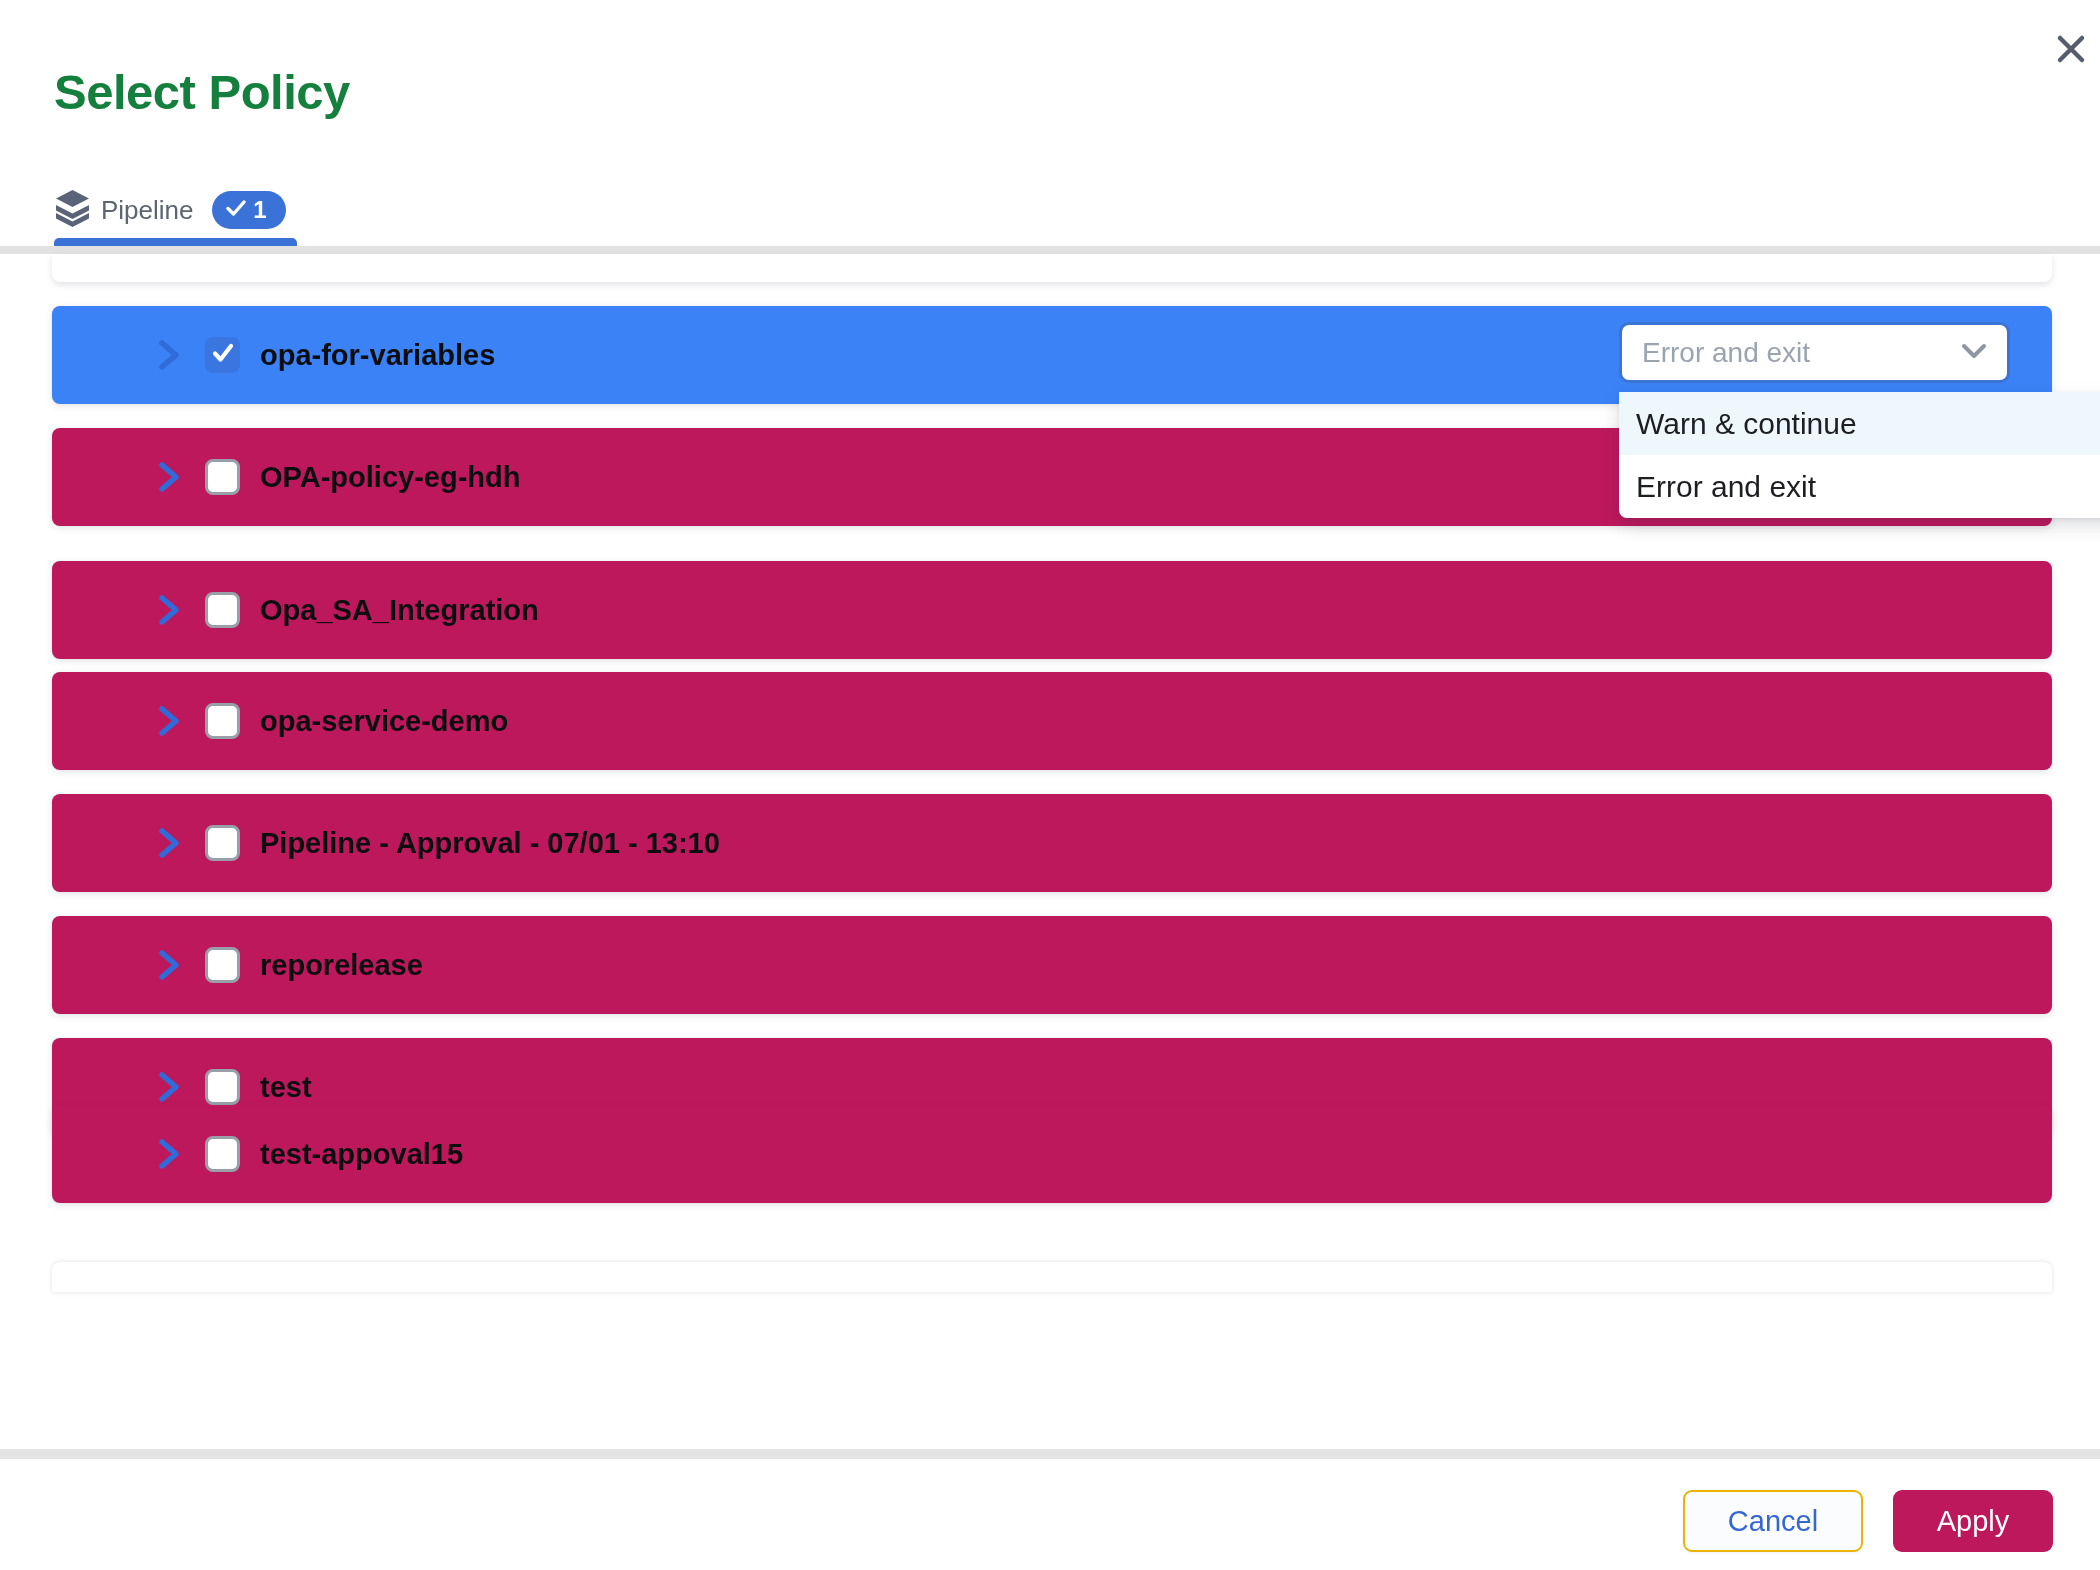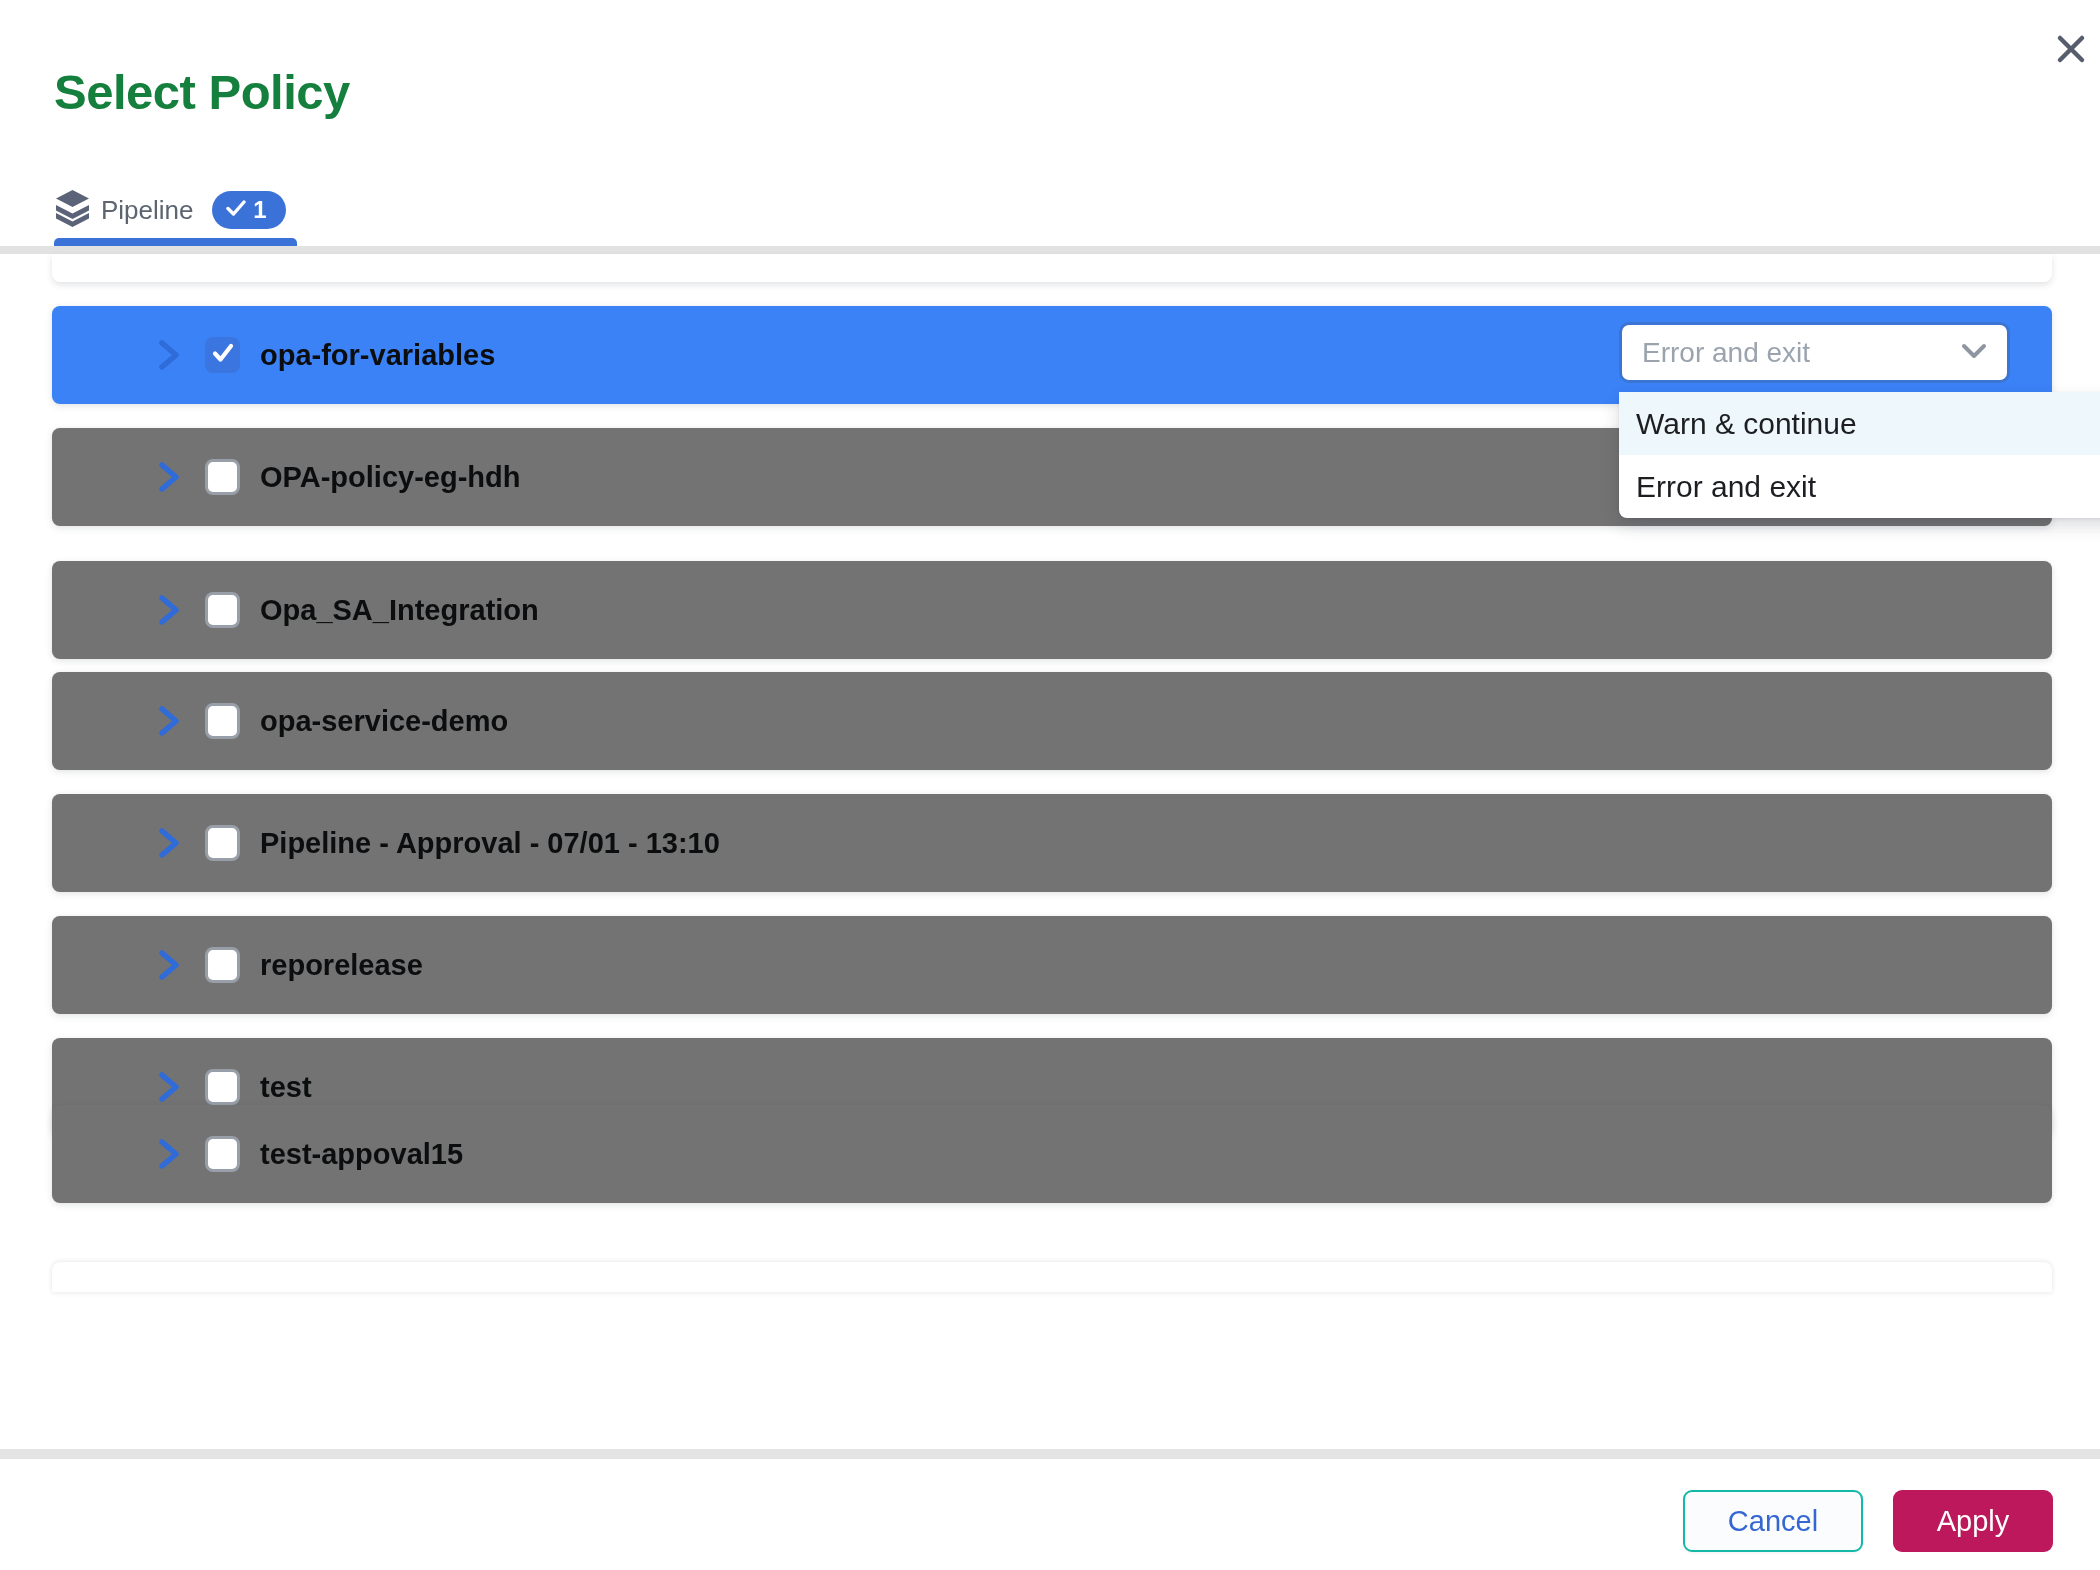--- a/index.html
+++ b/index.html
@@ -16,21 +16,21 @@
   .tab-badge { margin-left:18px; height:38px; min-width:74px; padding:0 16px 0 12px; border-radius:20px; background:#3b72d8; display:flex; align-items:center; justify-content:center; gap:7px; }
   .tab-badge .badge-num { color:#ffffff; font-size:24px; font-weight:700; }
   .tab-underline { position:absolute; left:54px; top:238px; width:243px; height:9px; background:#3b72d8; border-radius:5px 5px 0 0; }
   .top-divider { position:absolute; left:0; top:246px; width:2100px; height:8px; background:#e2e2e2; }
   
   .partial-card { position:absolute; left:52px; width:2000px; background:#ffffff; }
   .partial-card.top { top:254px; height:28px; border-radius:0 0 8px 8px; box-shadow:0 3px 6px rgba(60,64,77,0.14); }
   .partial-card.bottom { top:1262px; height:30px; border-radius:8px 8px 0 0; box-shadow:0 -1px 4px rgba(60,64,77,0.10), 0 2px 5px rgba(60,64,77,0.06); }
   .policy-row {
     position:absolute; left:52px; width:2000px; height:98px;
-    background:#737373; border-radius:8px;
+    background:#be185d; border-radius:8px;
     box-shadow:0 2px 7px rgba(60,64,77,0.14), 0 0 1px rgba(60,64,77,0.10);
     display:flex; align-items:center; cursor:pointer;
   }
   .policy-row.selected { background:#3b82f6; }
   .row-chevron { margin-left:101px; width:32px; height:34px; display:flex; align-items:center; justify-content:center; cursor:pointer; }
   .checkbox { margin-left:20px; width:35px; height:36px; border-radius:8px; border:3px solid #989fa9; background:#ffffff; display:flex; align-items:center; justify-content:center; cursor:pointer; }
   .checkbox.checked { border-color:#3b76e0; background:#3b76e0; }
   .row-label { margin-left:20px; font-size:29px; font-weight:700; color:#0b0d0f; }
   
   .strategy-select {
@@ -44,21 +44,21 @@
     position:absolute; left:1619px; top:392px; width:505px;
     background:#ffffff; border-radius:4px 0 0 8px;
     box-shadow:0 8px 18px rgba(40,41,61,0.16), 0 1px 3px rgba(40,41,61,0.10);
   }
   .select-option { height:63px; display:flex; align-items:center; padding-left:17px; font-size:30px; color:#1c1e21; cursor:pointer; }
   .select-option.highlighted { background:#eef7fb; }
   
   .footer-divider { position:absolute; left:0; top:1449px; width:2100px; height:10px; background:#e4e4e4; }
   .cancel-btn {
     position:absolute; left:1683px; top:1490px; width:180px; height:62px;
-    background:#fbfcfe; border:2px solid #14b8a6; border-radius:9px;
+    background:#fbfcfe; border:2px solid #eab308; border-radius:9px;
     box-shadow:0 1px 3px rgba(60,64,77,0.08);
     display:flex; align-items:center; justify-content:center;
     font-size:29px; font-weight:500; color:#3567d2; cursor:pointer;
   }
   .apply-btn {
     position:absolute; left:1893px; top:1490px; width:160px; height:62px;
     background:#be185d; border:none; border-radius:9px;
     display:flex; align-items:center; justify-content:center;
     font-size:29px; font-weight:500; color:#ffffff; cursor:pointer;
   }

